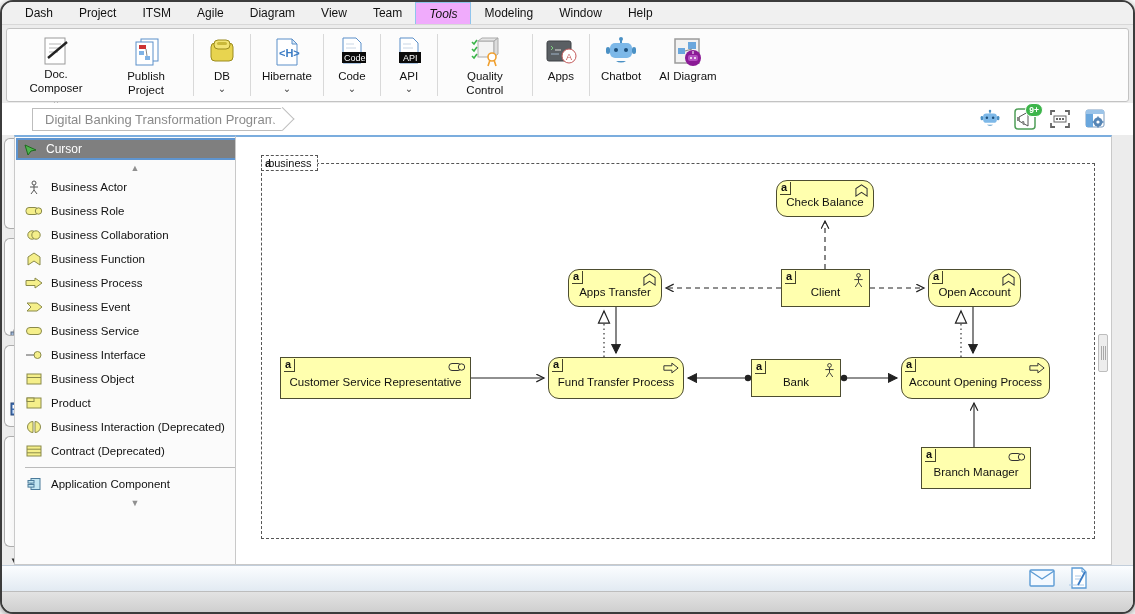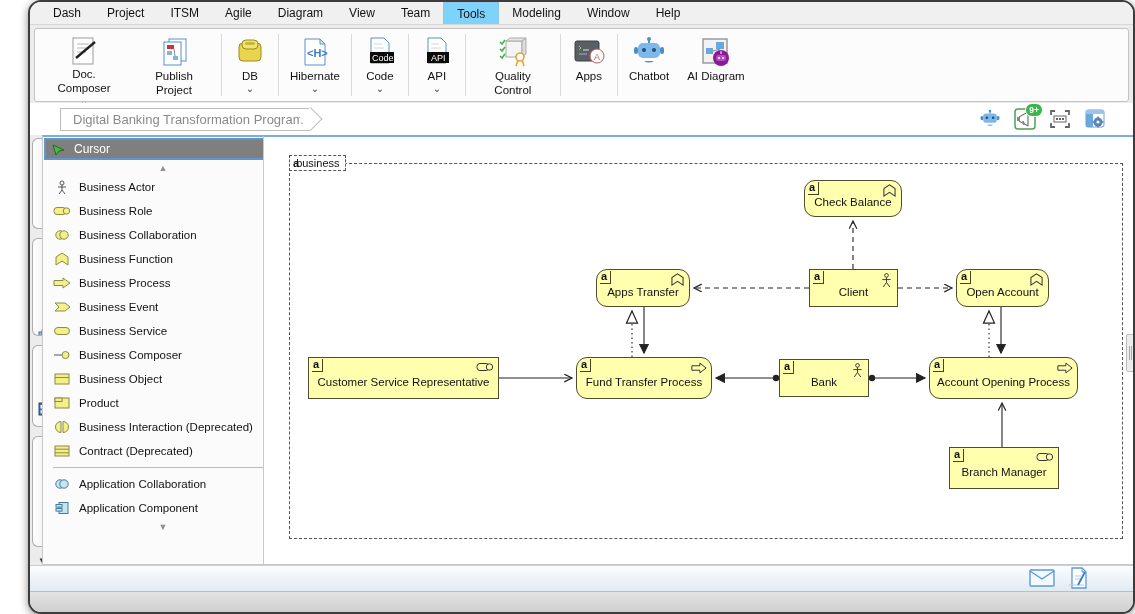--- a/index.html
+++ b/index.html
@@ -1,22 +1,22 @@
 <!DOCTYPE html>
 <html><head>
 <meta charset="utf-8">
 <style>
   * { box-sizing: border-box; margin: 0; padding: 0; }
   html,body { width:1135px; height:614px; background:#fff; font-family:"Liberation Sans", sans-serif; overflow:hidden; }
-  .window { position:absolute; inset:0; border:2px solid #3c3c3c; border-radius:13px; background:#ececec; overflow:hidden; box-shadow:0 2px 8px rgba(0,0,0,.45);margin-left:28px; }
+  .window { position:absolute; inset:0; border:2px solid #3c3c3c; border-radius:13px; background:#ececec; overflow:hidden; box-shadow:0 2px 8px rgba(0,0,0,.45); }
 
   
   .menubar { position:absolute; left:0; top:0; right:0; height:23px; background:#f0f0f0; border-bottom:1px solid #d8d8d8; display:flex; align-items:stretch; padding-left:10px; }
   .menu-item { display:flex; align-items:center; padding:0 13px; font-size:12px; color:#111; cursor:default; }
-  .menu-item.selected { background:#7dd3fc; border:1px solid #90c4ec; border-bottom:none; }
+  .menu-item.selected { background:#f0abfc; border:1px solid #90c4ec; border-bottom:none;font-style:italic; }
 
   
   .toolbar-wrap { position:absolute; left:4px; right:4px; top:26px; height:74px; background:#fcfcfc; border:1px solid #c3c3c3; border-radius:3px; display:flex; align-items:stretch; padding:2px 4px; }
   .tb-btn { display:flex; flex-direction:column; align-items:center; justify-content:flex-start; padding:4px 9px 1px; min-width:52px; border-radius:3px; }
   .tb-icon { height:34px; display:flex; align-items:center; justify-content:center; }
   .tb-label { font-size:11.5px; color:#111; text-align:center; line-height:1.25; max-width:72px; }
   .tb-chev { font-size:10px; color:#444; line-height:1; margin-top:1px; }
   .tb-sep { width:1px; background:#d9d9d9; margin:3px 2px; }
 
   
@@ -380,21 +380,21 @@
             </span>
           <span>Business Service</span>
         </div>
         <div class="pal-item">
           <span class="pic">
               <svg width="18" height="14" viewBox="0 0 18 14">
                 <line x1="1" y1="7" x2="9" y2="7" stroke="#555"></line>
                 <circle cx="12.5" cy="7" r="3.5" fill="#f5ef8a" stroke="#8a8a4a"></circle>
               </svg>
             </span>
-          <span>Business Composer</span>
+          <span>Business Interface</span>
         </div>
         <div class="pal-item">
           <span class="pic">
               <svg width="18" height="14" viewBox="0 0 18 14">
                 <rect x="2" y="2" width="14" height="10" fill="#f5ef8a" stroke="#8a8a4a"></rect>
                 <line x1="2" y1="5.5" x2="16" y2="5.5" stroke="#8a8a4a"></line>
               </svg>
             </span>
           <span>Business Object</span>
         </div>
@@ -420,29 +420,20 @@
           <span class="pic">
               <svg width="18" height="14" viewBox="0 0 18 14">
                 <rect x="2" y="2" width="14" height="10" fill="#f5ef8a" stroke="#8a8a4a"></rect>
                 <line x1="2" y1="5.2" x2="16" y2="5.2" stroke="#8a8a4a"></line>
                 <line x1="2" y1="8.8" x2="16" y2="8.8" stroke="#8a8a4a"></line>
               </svg>
             </span>
           <span>Contract (Deprecated)</span>
         </div>
         <div class="pal-sep"></div>
-        <div class="pal-item">
-          <span class="pic">
-              <svg width="18" height="14" viewBox="0 0 18 14">
-                <circle cx="7" cy="7" r="4.2" fill="#c2e6f2" stroke="#4a7a9a"></circle>
-                <circle cx="11" cy="7" r="4.2" fill="#c2e6f2" stroke="#4a7a9a"></circle>
-              </svg>
-            </span>
-          <span>Application Collaboration</span>
-        </div>
         <div class="pal-item">
           <span class="pic">
               <svg width="16" height="14" viewBox="0 0 16 14">
                 <rect x="5" y="1.5" width="9" height="11" fill="#c2e6f2" stroke="#4a7a9a"></rect>
                 <rect x="2" y="3.5" width="6" height="2.6" fill="#c2e6f2" stroke="#4a7a9a"></rect>
                 <rect x="2" y="7.5" width="6" height="2.6" fill="#c2e6f2" stroke="#4a7a9a"></rect>
               </svg>
             </span>
           <span>Application Component</span>
         </div>

